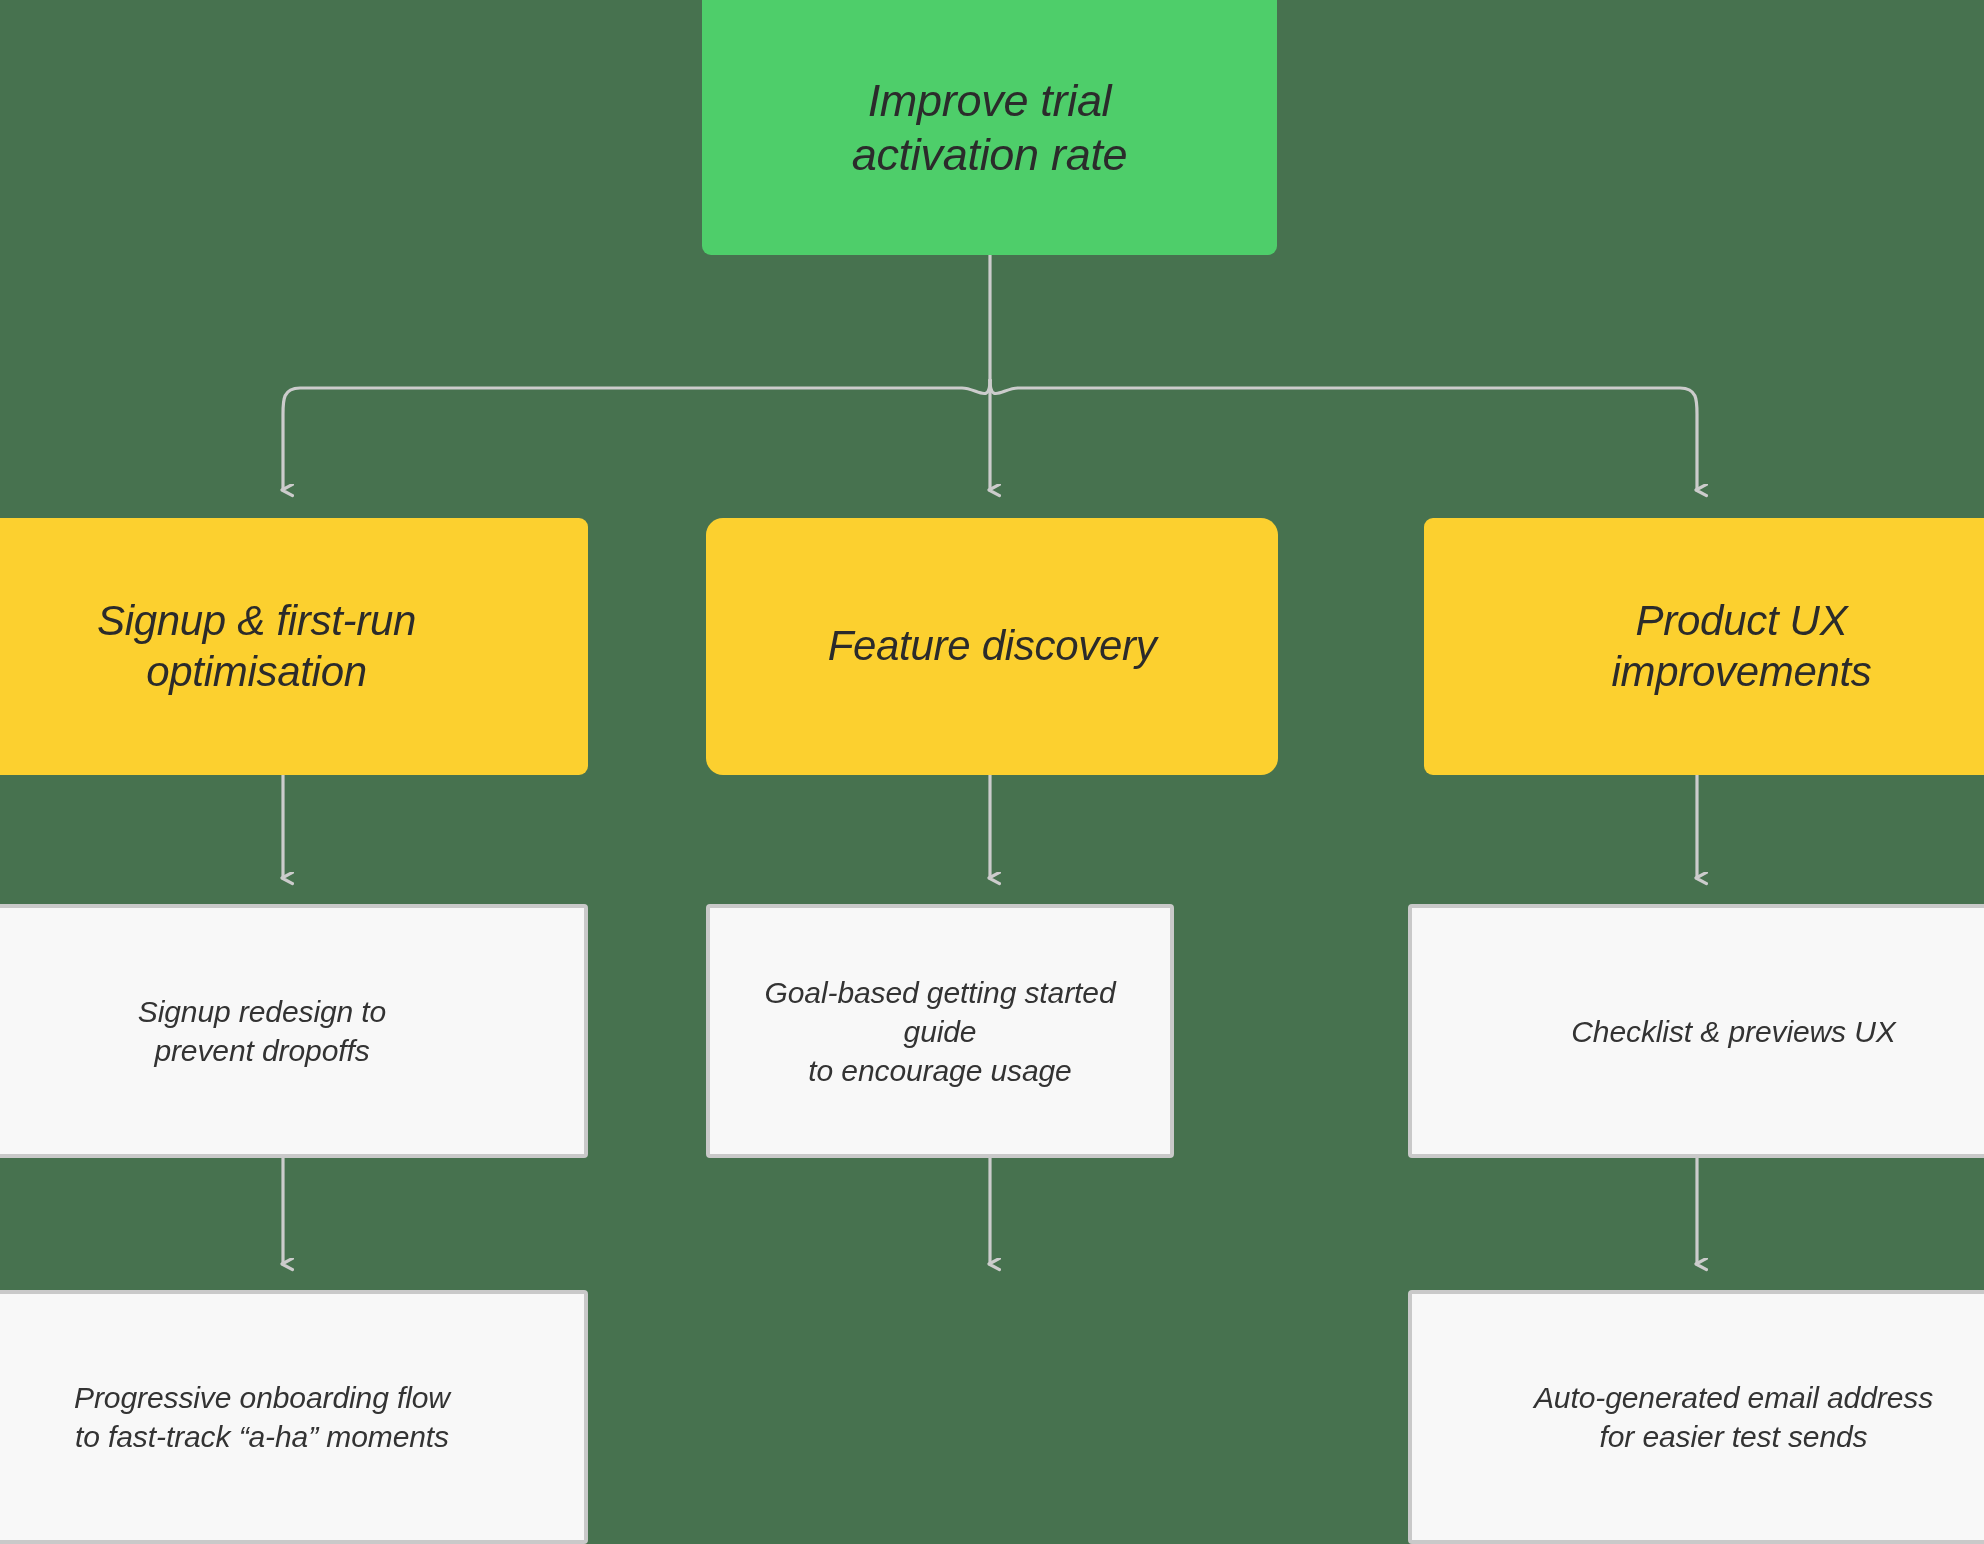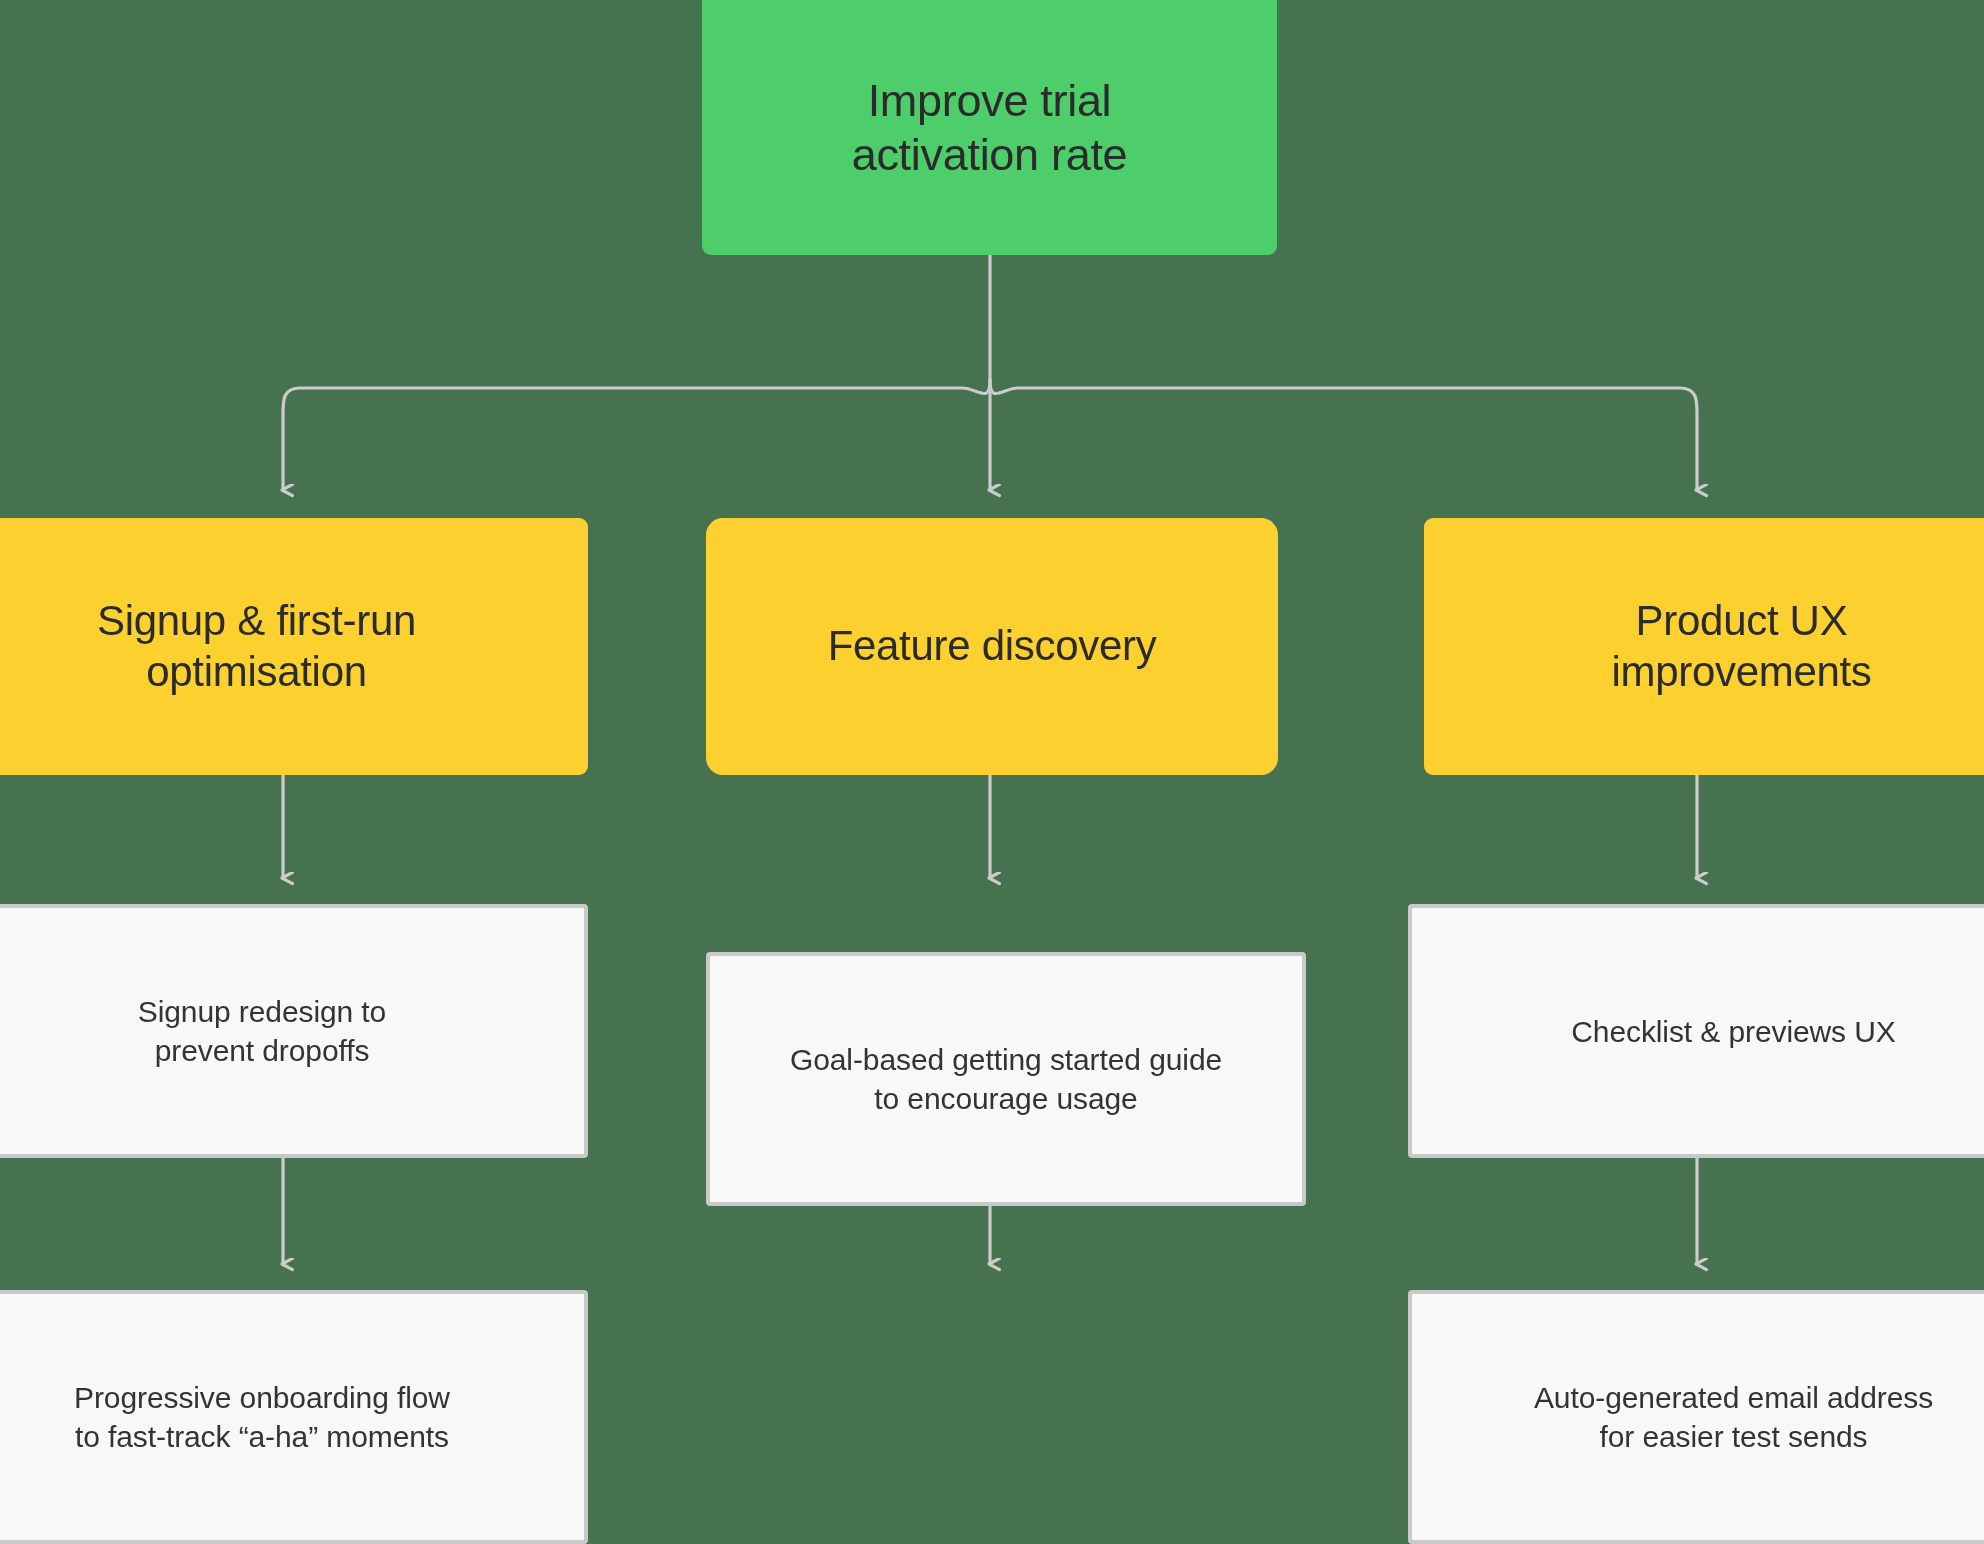--- a/index.html
+++ b/index.html
@@ -8,20 +8,21 @@
     overflow: hidden;
     background: #47724f;
   }
   #canvas {
     position: relative;
     width: 1984px;
     height: 1544px;
     background: #47724f;
     font-family: "Liberation Sans", "DejaVu Sans", sans-serif;
     overflow: hidden;
+    font-style: italic;
   }
   #wires {
     position: absolute;
     left: 0; top: 0;
     width: 1984px; height: 1544px;
     pointer-events: none;
   }
   .node {
     position: absolute;
     box-sizing: border-box;
@@ -74,21 +75,21 @@
     border-radius: 4px;
     font-size: 30px;
     line-height: 1.3;
     letter-spacing: -0.1px;
     color: #333333;
   }
   .row-a { top: 904px; height: 254px; }
   .row-b { top: 1290px; height: 254px; }
 
   .col-0 { left: -64px; width: 652px; }
-  .col-1 { left: 706px; width: 600px; margin-top: 48px; }
+  .col-1 { left: 706px; width: 468px; }
   .col-2 { left: 1408px; width: 651px; }
 </style>
 </head>
 <body>
 
 <div id="canvas">
 
   <svg id="wires" viewBox="0 0 1984 1544" width="1984" height="1544" aria-hidden="true">
     <defs>
       <marker id="arw" markerWidth="14" markerHeight="14" refX="6.2" refY="11" orient="auto" markerUnits="userSpaceOnUse">

